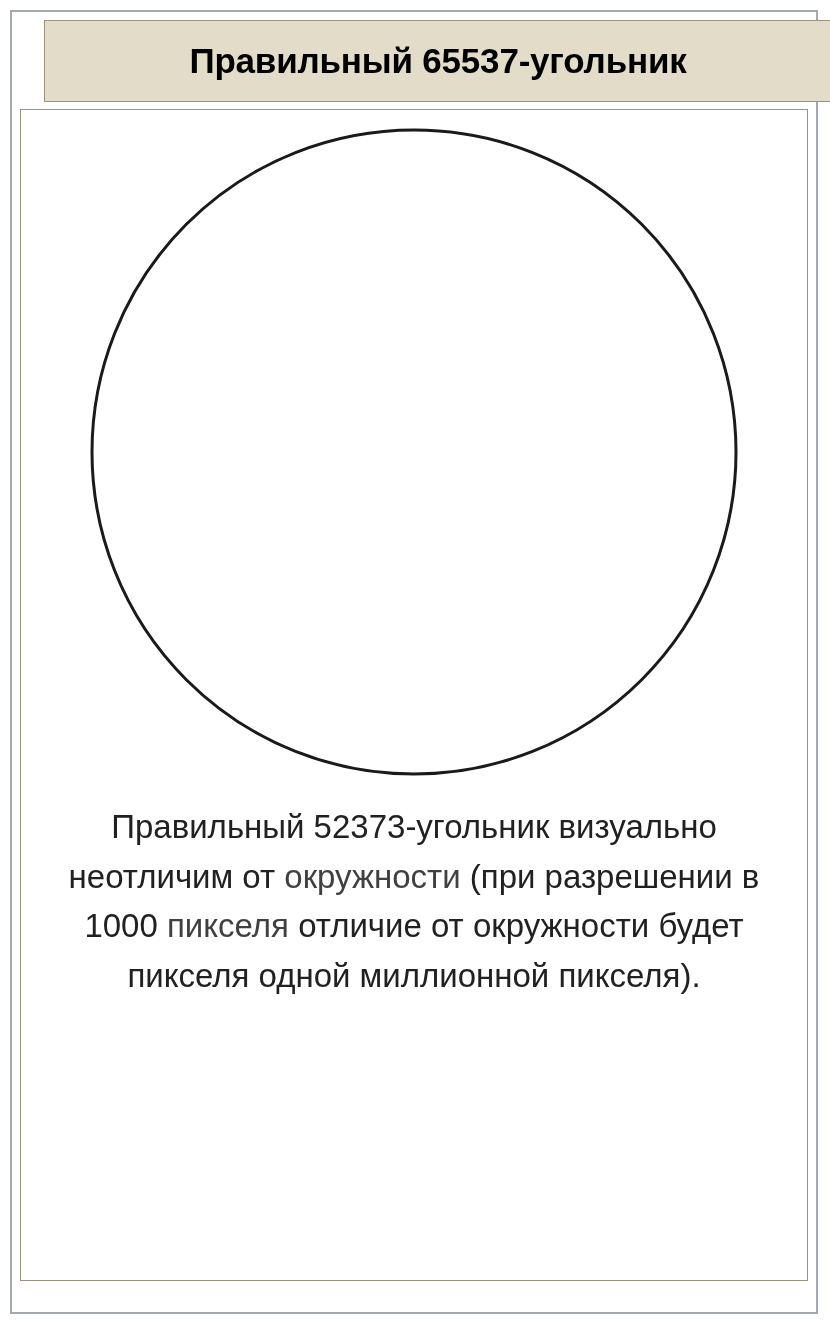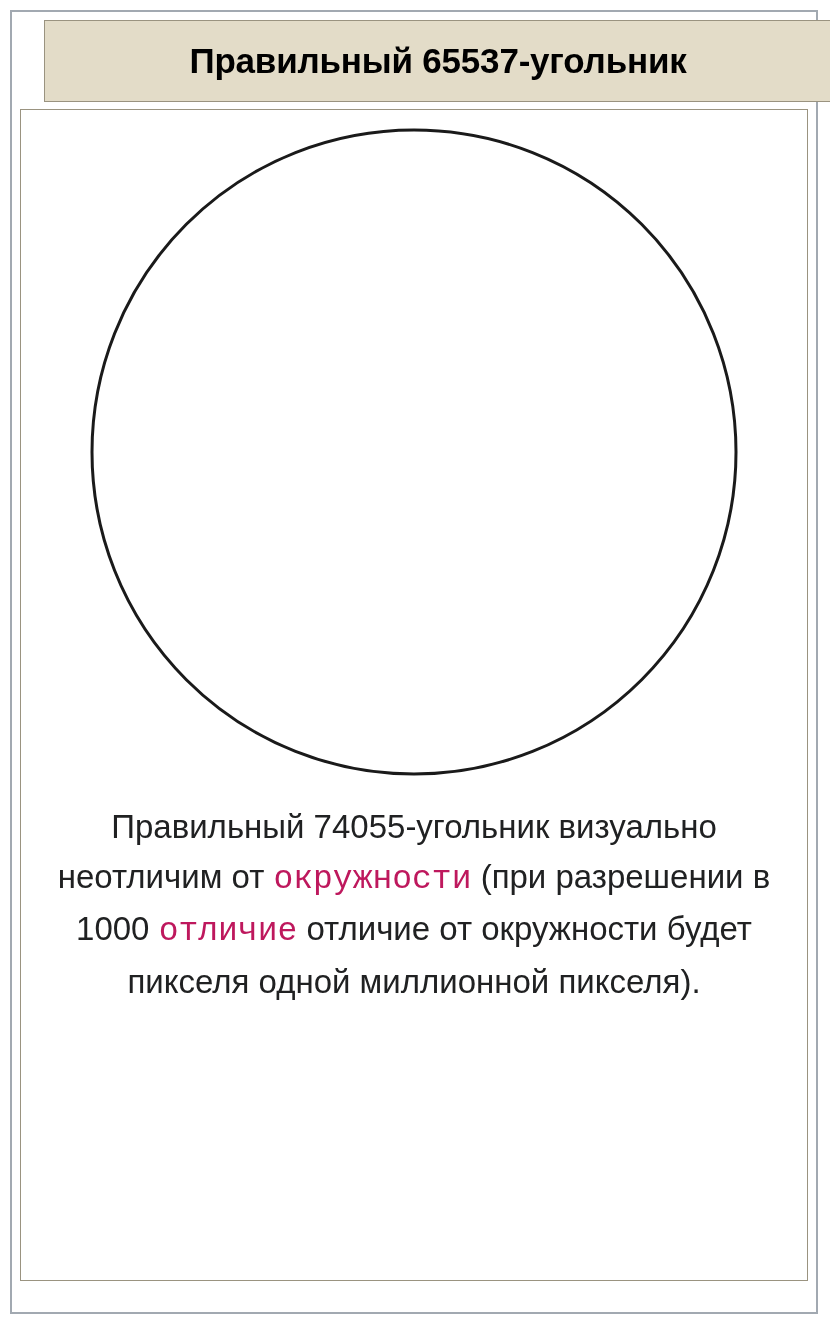--- a/index.html
+++ b/index.html
@@ -65,36 +65,35 @@
   .caption {
     width: 720px;
     margin-top: 20px;
     text-align: center;
     font-size: 33px;
     line-height: 1.50;
     color: #202122;
   }
 
   .caption a {
-    color: #be185d;
+    color: #404040;
     text-decoration: none;
-    font-family: Liberation Mono, monospace;
   }
 </style>
 </head>
 <body>
 
 <div class="infobox">
 
   <div class="infobox-title">Правильный 65537-угольник</div>
 
   <div class="infobox-body">
 
     <svg class="figure" viewBox="0 0 660 660">
       <circle cx="330" cy="330" r="322" fill="#ffffff" stroke="#1a1a1a" stroke-width="3"></circle>
     </svg>
 
     <div class="caption">
-      <span>Правильный 74055-угольник визуально неотличим от </span><a href="#">окружности</a><span> (при разрешении в 1000 </span><a href="#">отличие</a><span> отличие от окружности будет пикселя одной миллионной пикселя).</span>
+      <span>Правильный 52373-угольник визуально неотличим от </span><a href="#">окружности</a><span> (при разрешении в 1000 </span><a href="#">пикселя</a><span> отличие от окружности будет пикселя одной миллионной пикселя).</span>
     </div>
 
   </div>
 </div>
 
 </body></html>

